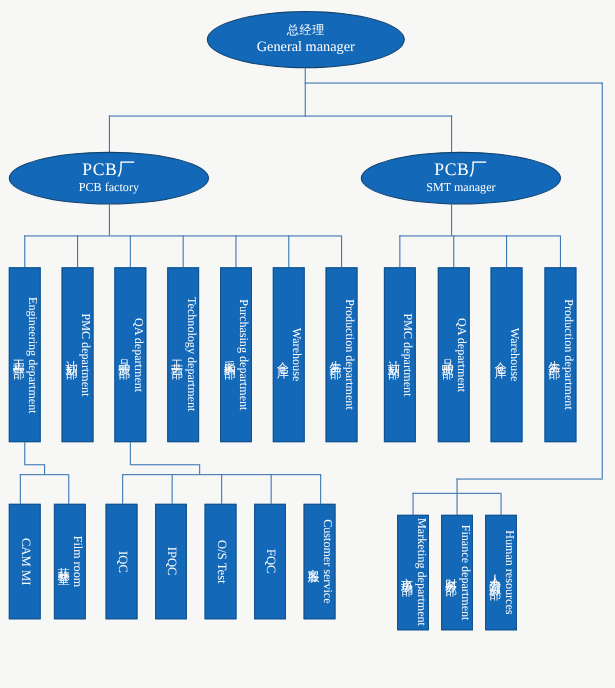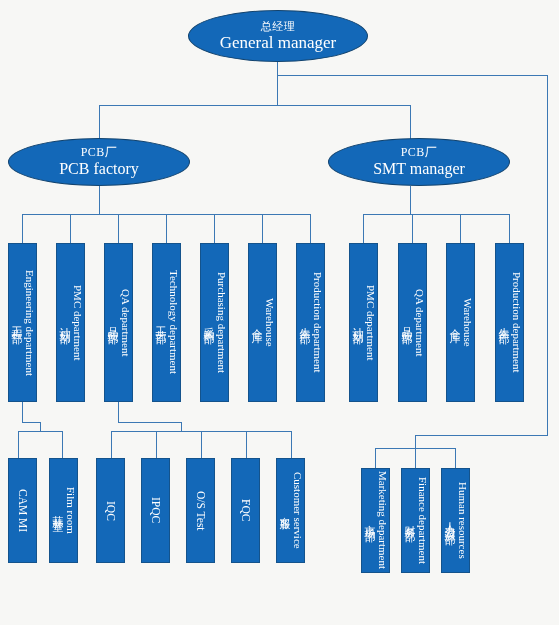--- a/index.html
+++ b/index.html
@@ -22,25 +22,25 @@
     background:#1368b8;
     border:1px solid #12436e;
     border-radius:50%;
     color:#ffffff;
     display:flex;flex-direction:column;
     align-items:center;justify-content:center;
     text-align:center;
     line-height:1.15;
     box-sizing:border-box;
   }
-  .ell .cn{font-size:12px;letter-spacing:.5px;}
-  .ell .en{font-size:16px;}
+  .ell .cn{font-size:16px;letter-spacing:.5px;}
+  .ell .en{font-size:11px;}
   #gm{left:188px;top:10px;width:180px;height:52px;}
   #gm .cn{font-size:11px;}
-  #gm .en{font-size:17px;}
+  #gm .en{font-size:13px;}
   #pcb{left:8px;top:138px;width:182px;height:48px;}
   #smt{left:328px;top:138px;width:182px;height:48px;}
 
   
   .bx{
     position:absolute;
     background:#1368b8;
     border:1px solid #14538c;
     box-sizing:border-box;
     color:#fff;

